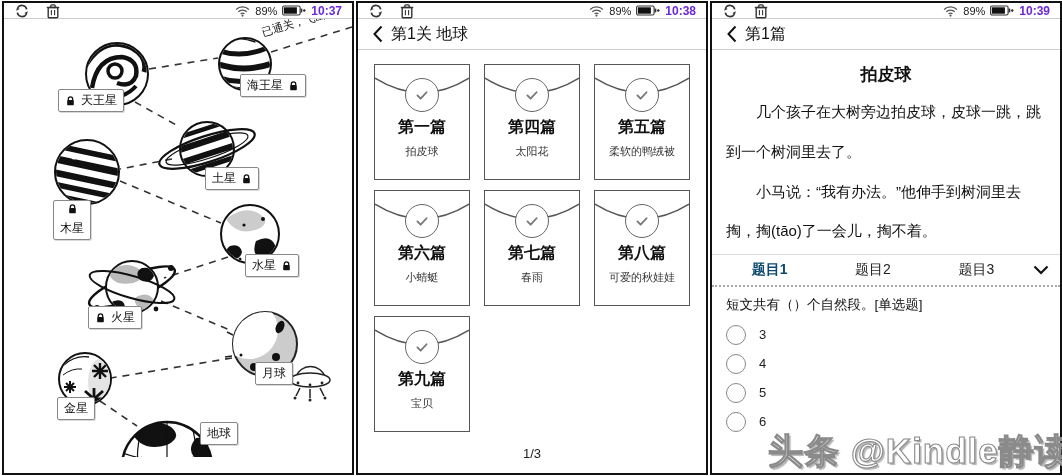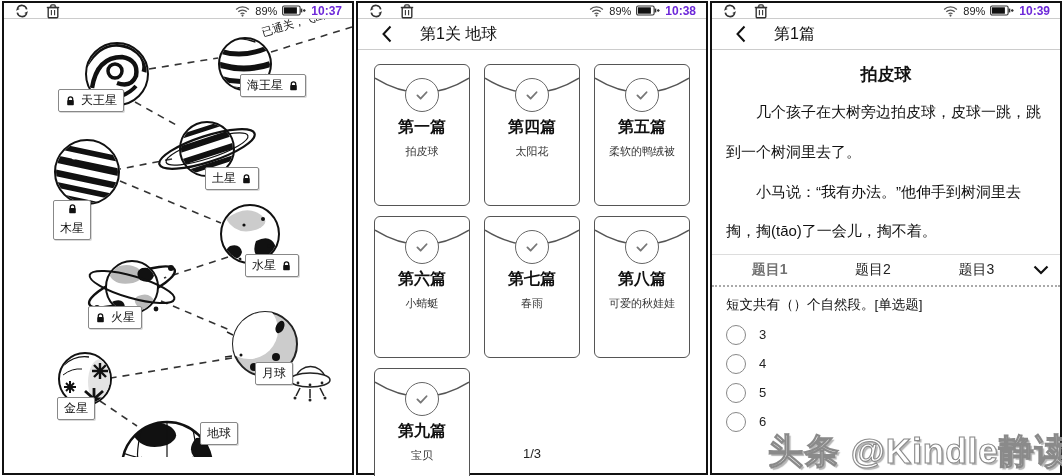--- a/index.html
+++ b/index.html
@@ -9,58 +9,58 @@
 
   
   .statusbar { height:16px; display:flex; align-items:center; padding:0 10px; border-bottom:1px solid #ccc; }
   .sb-left { display:flex; align-items:center; gap:16px; }
   .sb-right { margin-left:auto; display:flex; align-items:center; gap:5px; }
   .sb-pct { font-size:11px; color:#222; }
   .sb-time { font-size:12px; font-weight:bold; color:#6d28d9; }
   .icon-btn { display:flex; align-items:center; }
 
   
-  .header { height:31px; display:flex; align-items:center; gap:28px; padding:0 24px; border-bottom:1px solid #ccc; }
+  .header { height:31px; display:flex; align-items:center; gap:8px; padding:0 15px; border-bottom:1px solid #ccc; }
   .header .htitle { font-size:16px; color:#111; }
 
   
   .map { position:relative; width:348px; height:438px; overflow:hidden; }
   .map-svg { position:absolute; left:0; top:0; }
   .plabel { position:absolute; display:flex; align-items:center; gap:5px; background:#fff; border:1px solid #888; border-radius:2px; padding:2px 6px; font-size:12px; white-space:nowrap; box-shadow:1px 1px 0 rgba(0,0,0,.15); z-index:3; }
   .lbl-uranus  { left:54px;  top:70px; }
   .lbl-neptune { left:236px; top:55px; }
   .lbl-saturn  { left:201px; top:148px; }
   .lbl-jupiter { left:49px;  top:181px;flex-direction:column; }
   .lbl-mercury { left:241px; top:235px; }
   .lbl-mars    { left:84px;  top:287px; }
   .lbl-moon    { left:251px; top:343px; }
   .lbl-venus   { left:53px;  top:378px; }
   .lbl-earth   { left:196px; top:403px; }
   .finish-note { position:absolute; left:260px; top:6px; font-size:11px; color:#111; transform:rotate(-16deg); transform-origin:left bottom; white-space:nowrap; z-index:2; }
 
   
   .cards { display:grid; grid-template-columns:repeat(3,1fr); gap:10px 14px; padding:14px 16px 0 16px; }
-  .card { position:relative; height:142px; border:1.5px solid #555; border-radius:6px; background:#fff; }
+  .card { position:relative; height:116px; border:1.5px solid #555; border-radius:0; background:#fff; }
   .card .flap { position:absolute; left:0; top:4px; width:100%; height:42px; }
   .card .flap path { fill:none; stroke:#555; stroke-width:1.5; }
   .card .check { position:absolute; left:50%; top:13px; margin-left:-17px; width:34px; height:34px; border:1.5px solid #666; border-radius:50%; background:#fff; display:flex; align-items:center; justify-content:center; }
   .card .check svg polyline { fill:none; stroke:#777; stroke-width:2; stroke-linecap:round; stroke-linejoin:round; }
   .card-title { position:absolute; top:52px; width:100%; text-align:center; font-size:16px; font-weight:bold; color:#111; }
   .card-sub { position:absolute; top:79px; width:100%; text-align:center; font-size:11px; color:#333; }
   .page-ind { position:absolute; bottom:12px; width:100%; text-align:center; font-size:13px; color:#222; }
 
   
   .article { padding:0 14px; }
   .art-title { margin-top:13px; text-align:center; font-size:17px; font-weight:bold; }
   .art-body { margin-top:6px; }
   .art-body p { font-size:15px; line-height:2.65; text-indent:2em; color:#111; }
   .tabsep { border-top:1px solid #ddd; margin-top:3px; }
   .tabs { display:flex; align-items:center; height:30px; padding:0 6px; }
   .tab { flex:1; text-align:center; font-size:14px; color:#222; }
-  .tab.active { font-weight:bold; color:#737373; }
+  .tab.active { font-weight:bold; color:#0c4a6e; }
   .tab-caret { width:26px; display:flex; justify-content:center; }
   .dotted { border-top:2px dotted #aaa; }
   .question { font-size:13.5px; margin:9px 0 6px 0; color:#111; }
   .opt { display:flex; align-items:center; gap:13px; height:29px; }
   .radio { width:20px; height:20px; border:1.5px solid #888; border-radius:50%; background:#fff; flex:none; }
   .opt-label { font-size:13px; color:#222; }
 
   
   .watermark { position:absolute; left:768px; top:428px; z-index:9; font-size:35px; font-weight:bold; letter-spacing:1px; color:#fff; -webkit-text-stroke:1.1px #8a8a8a; text-shadow:2px 2px 1px rgba(90,90,90,.45); white-space:nowrap; }
 </style>

